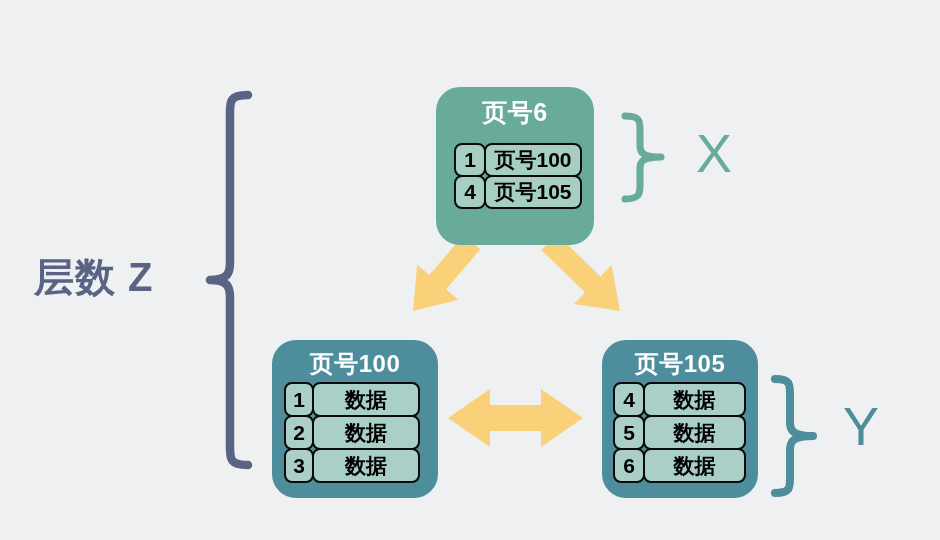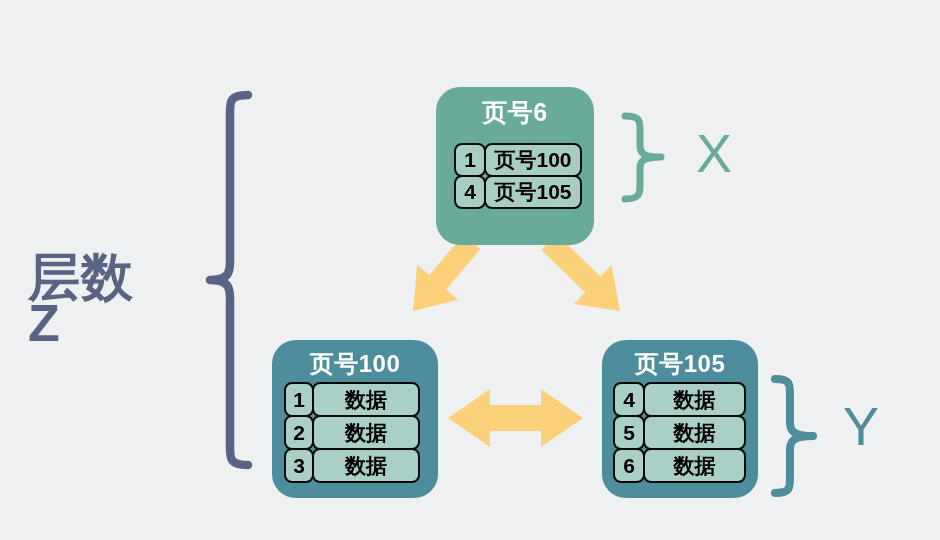--- a/index.html
+++ b/index.html
@@ -44,22 +44,22 @@
   .node-left .node-title,.node-right .node-title{padding-top:8px;font-size:24px;}
   .node-left .rows{left:12px;top:42px;}
   .node-right .rows{left:11px;top:42px;}
   .node-left .cell,.node-right .cell{height:35px;font-size:21px;}
   .node-left .cell.key{width:30px;}
   .node-left .cell.val{width:108px;}
   .node-right .cell.key{width:32px;}
   .node-right .cell.val{width:103px;}
 
   .layers-label{
-    position:absolute;left:28px;top:254px;width:150px;
-    font-size:52px;font-weight:600;line-height:46px;
+    position:absolute;left:34px;top:254px;width:150px;
+    font-size:40px;font-weight:600;line-height:46px;
     letter-spacing:1px;
   }
   .letter-label{
     position:absolute;font-size:54px;line-height:54px;font-weight:500;
   }
   .label-x{left:696px;top:126px;}
   .label-y{left:843px;top:399px;}
 </style>
 </head>
 <body>

